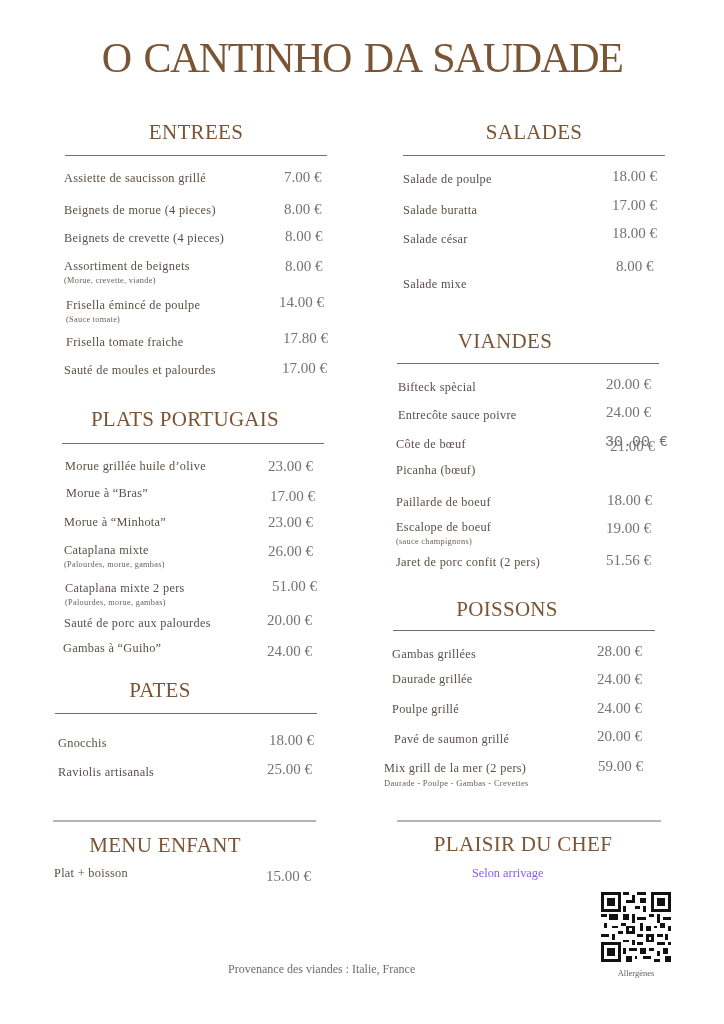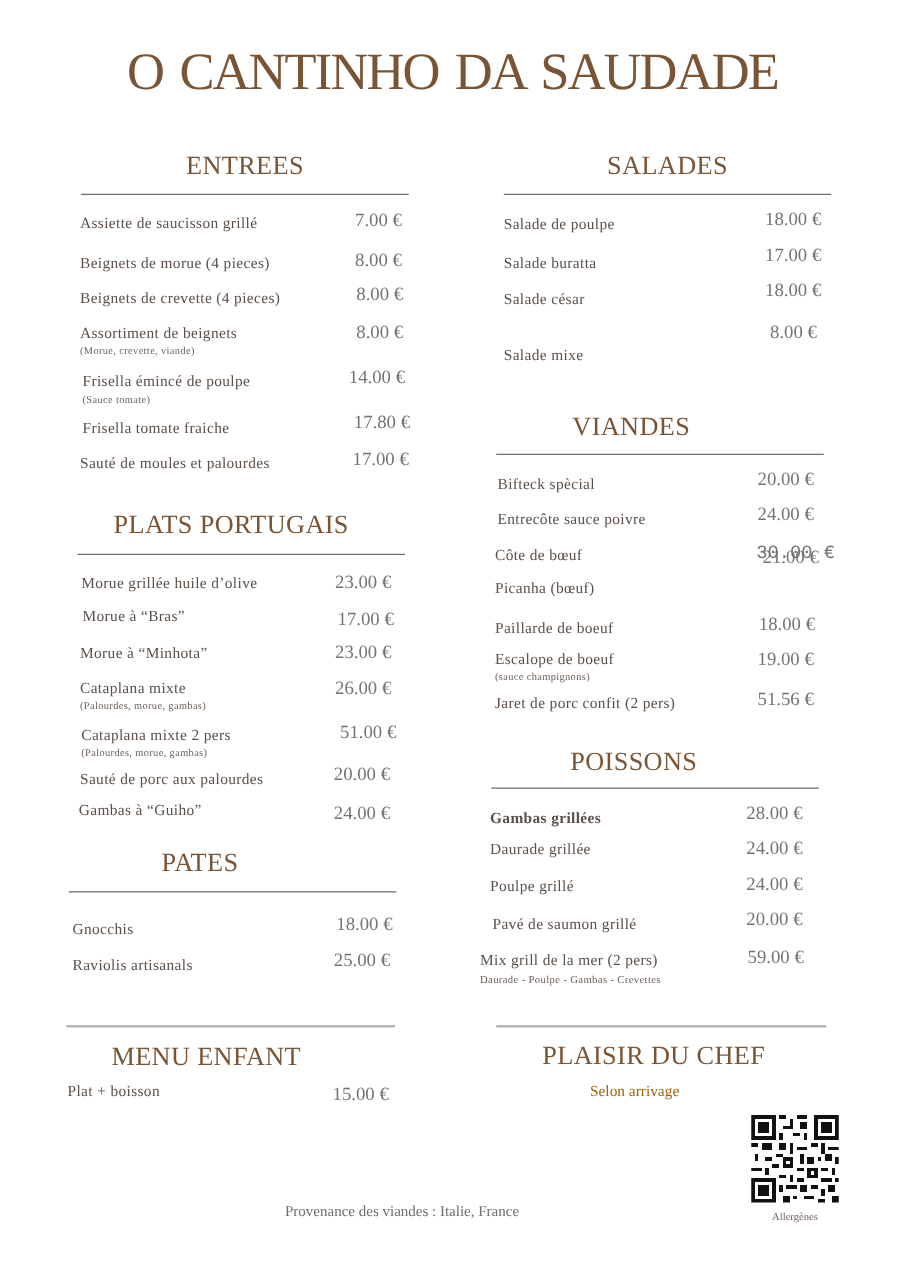--- a/index.html
+++ b/index.html
@@ -6,21 +6,21 @@
   body { width:724px; height:1024px; background:#ffffff; position:relative; overflow:hidden;
          font-family:"DejaVu Serif", serif; color:#5b4f48; }
   .title { position:absolute; top:34px; left:0; width:724px; text-align:center;
            font-family:"Liberation Serif", serif; font-size:42px; color:#7a5535; letter-spacing:-1.5px; word-spacing:4px; }
   .sec-h { position:absolute; font-family:"Liberation Serif", serif; font-size:21px; color:#7a5535; text-align:center; letter-spacing:0.3px; }
   .rule { position:absolute; height:1px; background:#6e6e6e; }
   .rule.light { background:#b5b5b5; height:2px; }
   .item { position:absolute; font-size:12.3px; color:#5b4f48; white-space:nowrap; font-family:"Liberation Serif", serif; letter-spacing:0.3px; }
   .item .sub { display:block; font-size:8.3px; margin-top:2px; color:#6a5e57; }
   .price { position:absolute; font-size:15px; color:#737373; white-space:nowrap; font-family:"Liberation Serif", serif; }
-  .note { position:absolute; font-size:12.3px; color:#a16207; font-family:"Liberation Serif", serif; }
+  .note { position:absolute; font-size:12.3px; color:#8b5cf6; font-family:"Liberation Serif", serif; }
   .qr { position:absolute; left:601px; top:892px; width:70px; height:70px; }
   .qr-label { position:absolute; left:600px; top:968px; width:72px; text-align:center; font-size:8.5px; color:#6a5e57; font-family:"Liberation Serif", serif; }
 </style>
 </head>
 <body>
 
 <div class="title">O CANTINHO DA  SAUDADE</div>
 
 <div class="sec-h" style="left:65px;top:120px;width:262px;">ENTREES</div>
 <div class="rule" style="left:65px;top:155px;width:262px;"></div>
@@ -91,21 +91,21 @@
 <div class="price" style="left:610px;top:438px;">21.00 €</div>
 <div class="item" style="left:396px;top:495px;"><span>Paillarde de boeuf</span></div>
 <div class="price" style="left:607px;top:492px;">18.00 €</div>
 <div class="item" style="left:396px;top:520px;"><span>Escalope de boeuf</span><span class="sub">(sauce champignons)</span></div>
 <div class="price" style="left:606px;top:520px;">19.00 €</div>
 <div class="item" style="left:396px;top:555px;"><span>Jaret de porc confit (2 pers)</span></div>
 <div class="price" style="left:606px;top:552px;">51.56 €</div>
 
 <div class="sec-h" style="left:393px;top:597px;width:228px;">POISSONS</div>
 <div class="rule" style="left:393px;top:630px;width:262px;"></div>
-<div class="item" style="left:392px;top:647px;font-weight:bold;"><span>Gambas grillées</span></div>
+<div class="item" style="left:392px;top:647px;"><span>Gambas grillées</span></div>
 <div class="price" style="left:597px;top:643px;">28.00 €</div>
 <div class="item" style="left:392px;top:672px;"><span>Daurade grillée</span></div>
 <div class="price" style="left:597px;top:671px;">24.00 €</div>
 <div class="item" style="left:392px;top:702px;"><span>Poulpe grillé</span></div>
 <div class="price" style="left:597px;top:700px;">24.00 €</div>
 <div class="item" style="left:394px;top:732px;"><span>Pavé de saumon grillé</span></div>
 <div class="price" style="left:597px;top:728px;">20.00 €</div>
 <div class="item" style="left:384px;top:761px;"><span>Mix grill de la mer (2 pers)</span><span class="sub" style="font-size:8.5px;">Daurade - Poulpe - Gambas - Crevettes</span></div>
 <div class="price" style="left:598px;top:758px;">59.00 €</div>
 

